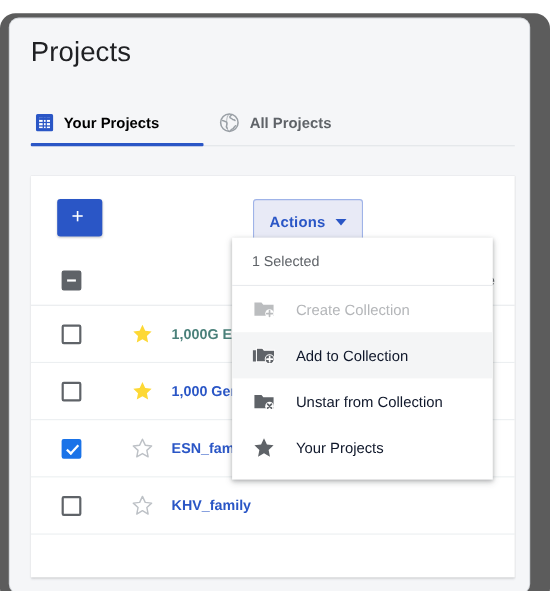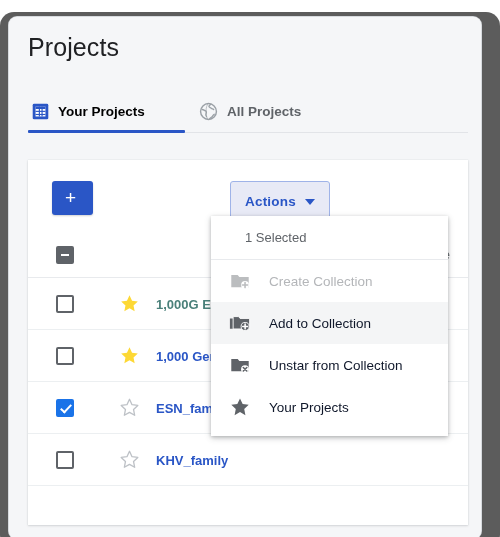--- a/index.html
+++ b/index.html
@@ -231,21 +231,21 @@
     width: 237px;
     background: #ffffff;
     box-shadow: 0 2px 6px rgba(60,64,67,.28), 0 1px 3px rgba(60,64,67,.22);
     z-index: 40;
     padding-bottom: 8px;
   }
   .menu-head {
     height: 44px;
     display: flex;
     align-items: center;
-    padding-left: 34px;
+    padding-left: 18px;
     font-size: 13px;
     color: #5f6368;
     border-bottom: 1px solid #e8eaed;
     box-sizing: border-box;
   }
   .menu-item {
     height: 42px;
     display: flex;
     align-items: center;
     padding-left: 18px;

